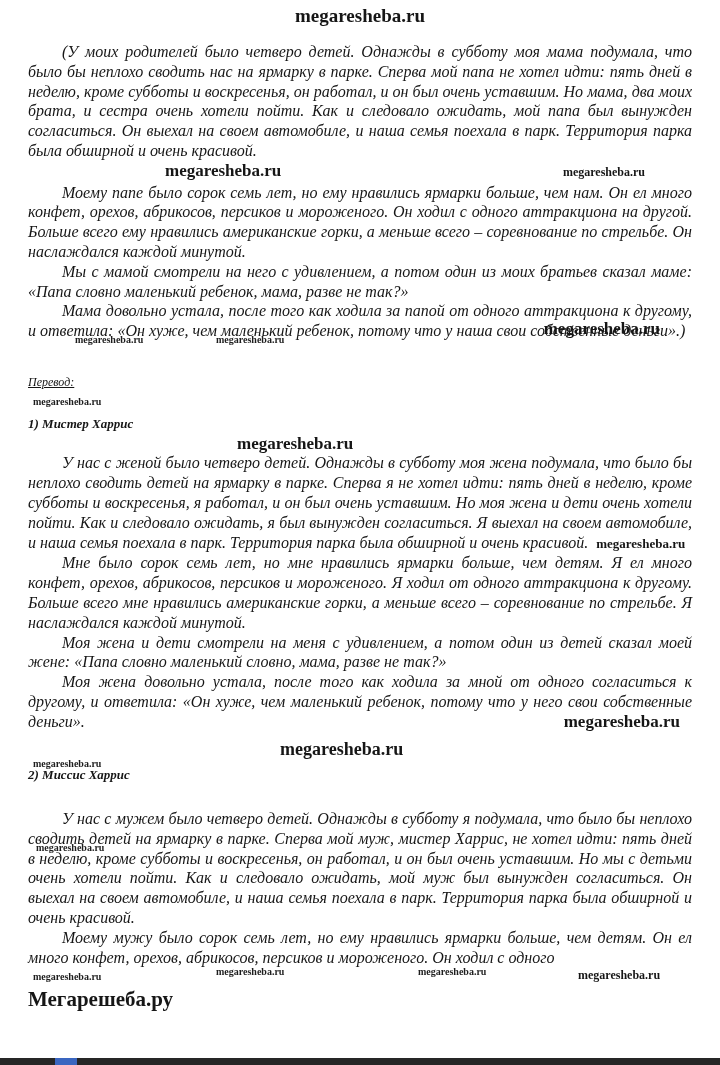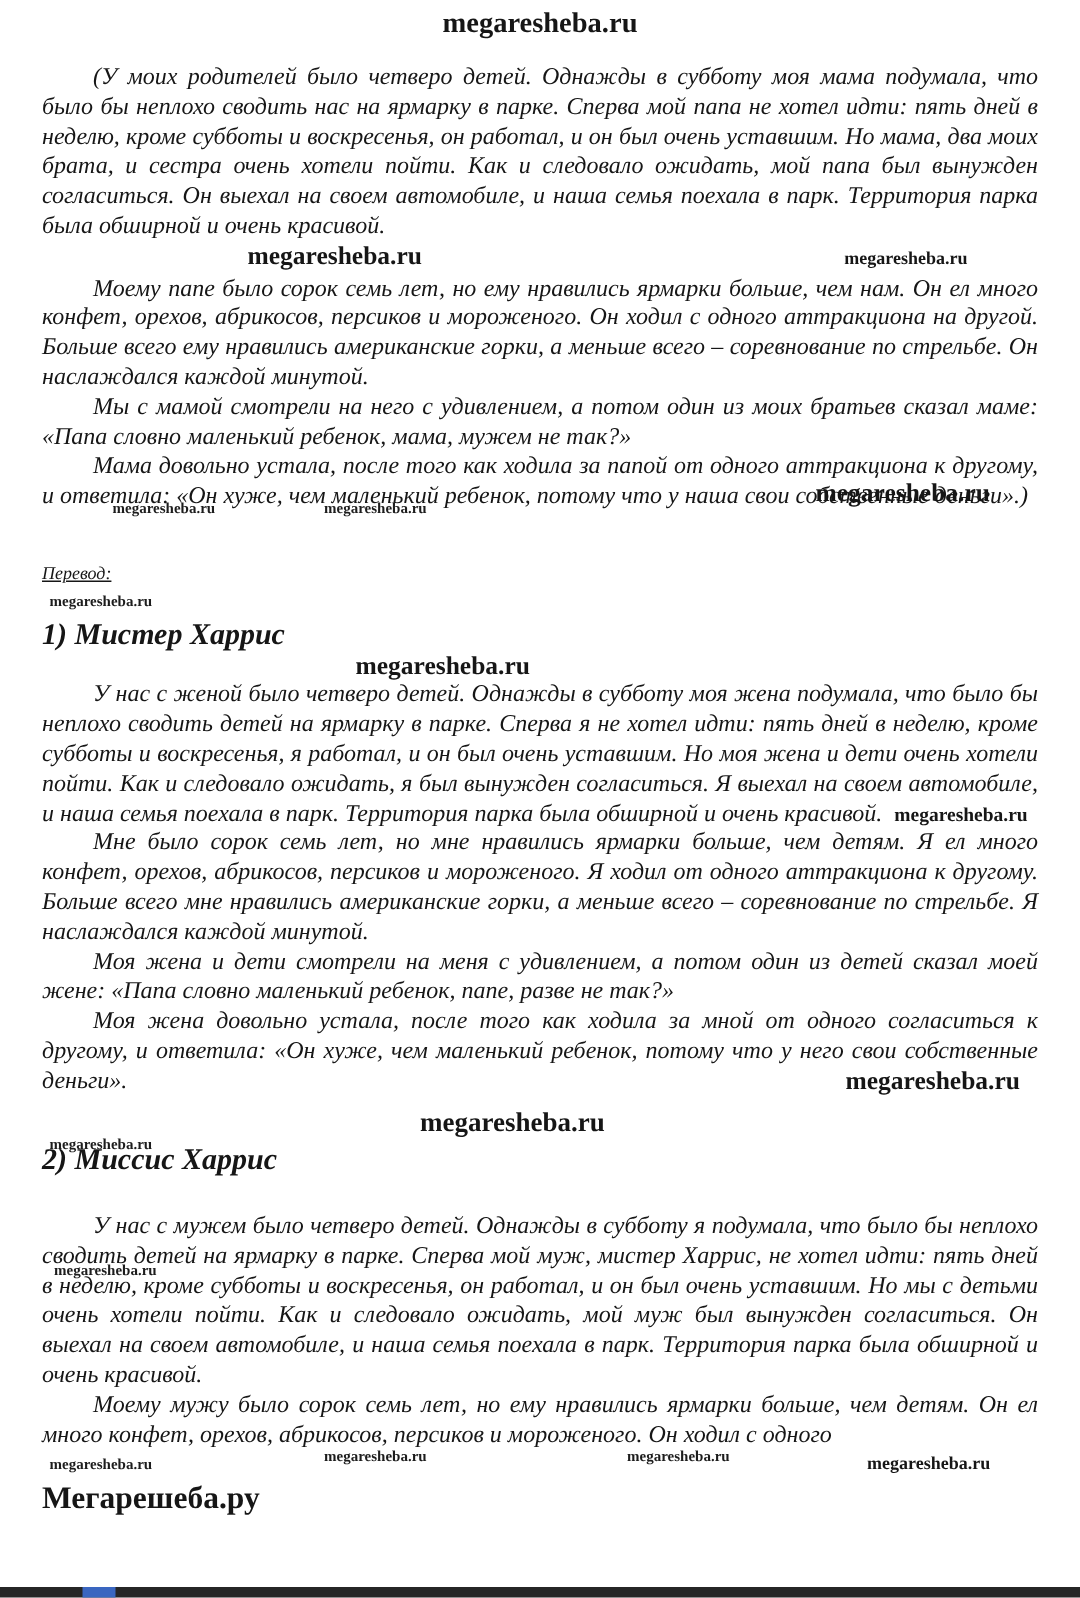--- a/index.html
+++ b/index.html
@@ -11,21 +11,21 @@
   .wm-header{text-align:center;font-weight:700;font-size:19px;line-height:24px;margin-top:2px;font-style:normal;}
   .para{font-style:italic;font-size:16px;line-height:19.8px;text-align:justify;text-indent:34px;margin:0;position:relative;}
   .p-first{margin-top:14px;}
   .wm-row{display:flex;justify-content:space-between;align-items:baseline;line-height:19.8px;padding-left:137px;padding-right:47px;}
   .wm-bold{font-style:normal;font-weight:700;font-size:17px;white-space:nowrap;}
   .wm-small{font-style:normal;font-weight:700;font-size:12px;white-space:nowrap;}
   .wm-abs-right{position:absolute;}
   .wm-right-1{right:32px;bottom:2px;}
   .wm-right-2{right:12px;bottom:0;}
   .translation-label{font-style:italic;font-size:12px;line-height:19.8px;text-decoration:underline;margin-top:32px;display:inline-block;}
-  .section-heading{font-style:italic;font-weight:700;font-size:20px;line-height:19.8px;margin:21px 0 0;}
+  .section-heading{font-style:italic;font-weight:700;font-size:13px;line-height:19.8px;margin:21px 0 0;}
   .heading-2{margin-top:6px;}
   .wm-center{font-style:normal;font-weight:700;font-size:17px;line-height:19.8px;}
   .wm-center-1{padding-left:209px;}
   .wm-center-2{padding-left:252px;margin-top:8px;font-size:18px;}
   .wm-inline{font-style:normal;font-weight:700;font-size:13px;margin-left:8px;white-space:nowrap;}
   .para-mrs-1{margin-top:24px;}
   .footer-brand{text-align:left;font-weight:700;font-size:21px;line-height:24px;margin-top:20px;font-style:normal;}
   .wm-tiny{position:absolute;font-style:normal;font-weight:700;font-size:10px;color:#1d1d1d;white-space:nowrap;}
   .wm-small-abs{position:absolute;font-style:normal;font-weight:700;font-size:12px;color:#161616;white-space:nowrap;}
   .twm-a{left:75px;top:334px;}
@@ -50,40 +50,40 @@
 
   <p class="para p-first">(У моих родителей было четверо детей. Однажды в субботу моя мама подумала, что было бы неплохо сводить нас на ярмарку в парке. Сперва мой папа не хотел идти: пять дней в неделю, кроме субботы и воскресенья, он работал, и он был очень уставшим. Но мама, два моих брата, и сестра очень хотели пойти. Как и следовало ожидать, мой папа был вынужден согласиться. Он выехал на своем автомобиле, и наша семья поехала в парк. Территория парка была обширной и очень красивой.</p>
 
   <div class="wm-row">
     <span class="wm-bold">megaresheba.ru</span>
     <span class="wm-small">megaresheba.ru</span>
   </div>
 
   <p class="para">Моему папе было сорок семь лет, но ему нравились ярмарки больше, чем нам. Он ел много конфет, орехов, абрикосов, персиков и мороженого. Он ходил с одного аттракциона на другой. Больше всего ему нравились американские горки, а меньше всего – соревнование по стрельбе. Он наслаждался каждой минутой.</p>
 
-  <p class="para">Мы с мамой смотрели на него с удивлением, а потом один из моих братьев сказал маме: «Папа словно маленький ребенок, мама, мужем не так?»</p>
+  <p class="para">Мы с мамой смотрели на него с удивлением, а потом один из моих братьев сказал маме: «Папа словно маленький ребенок, мама, разве не так?»</p>
 
   <p class="para">
     <span>Мама довольно устала, после того как ходила за папой от одного аттракциона к другому, и ответила: «Он хуже, чем маленький ребенок, потому что у наша свои собственные деньги».)</span>
     <span class="wm-bold wm-abs-right wm-right-1">megaresheba.ru</span>
   </p>
 
   <span class="translation-label">Перевод:</span>
 
   <h3 class="section-heading block">1) Мистер Харрис</h3>
 
   <div class="wm-center wm-center-1">megaresheba.ru</div>
 
   <p class="para">
     <span>У нас с женой было четверо детей. Однажды в субботу моя жена подумала, что было бы неплохо сводить детей на ярмарку в парке. Сперва я не хотел идти: пять дней в неделю, кроме субботы и воскресенья, я работал, и он был очень уставшим. Но моя жена и дети очень хотели пойти. Как и следовало ожидать, я был вынужден согласиться. Я выехал на своем автомобиле, и наша семья поехала в парк. Территория парка была обширной и очень красивой.</span><span class="wm-inline">megaresheba.ru</span>
   </p>
 
   <p class="para">Мне было сорок семь лет, но мне нравились ярмарки больше, чем детям. Я ел много конфет, орехов, абрикосов, персиков и мороженого. Я ходил от одного аттракциона к другому. Больше всего мне нравились американские горки, а меньше всего – соревнование по стрельбе. Я наслаждался каждой минутой.</p>
 
-  <p class="para">Моя жена и дети смотрели на меня с удивлением, а потом один из детей сказал моей жене: «Папа словно маленький ребенок, папе, разве не так?»</p>
+  <p class="para">Моя жена и дети смотрели на меня с удивлением, а потом один из детей сказал моей жене: «Папа словно маленький словно, мама, разве не так?»</p>
 
   <p class="para">
     <span>Моя жена довольно устала, после того как ходила за мной от одного согласиться к другому, и ответила: «Он хуже, чем маленький ребенок, потому что у него свои собственные деньги».</span>
     <span class="wm-bold wm-abs-right wm-right-2">megaresheba.ru</span>
   </p>
 
   <div class="wm-center wm-center-2">megaresheba.ru</div>
 
   <h3 class="section-heading heading-2">2) Миссис Харрис</h3>
 

